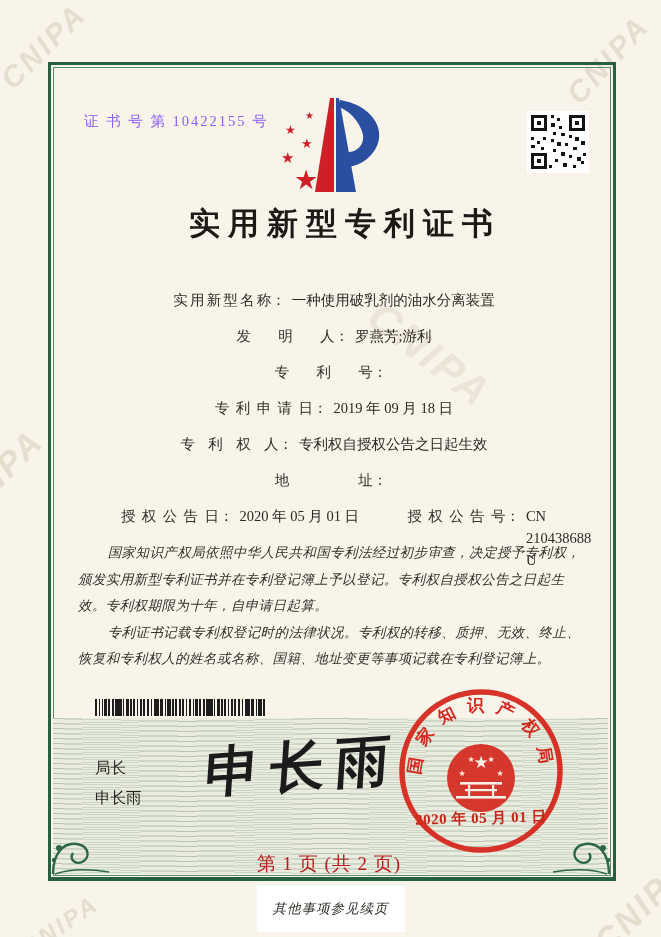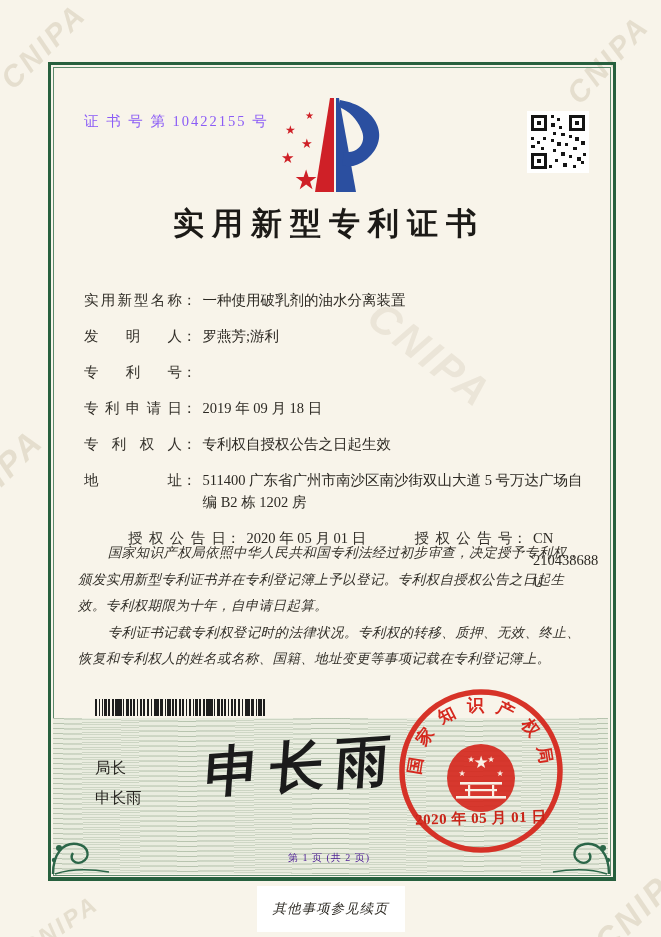--- a/index.html
+++ b/index.html
@@ -54,25 +54,25 @@
   
   .cert-no{
     position:absolute;left:84px;top:112px;
     font-size:14.5px;letter-spacing:2px;color:#8b5cf6;
   }
   .logo{position:absolute;left:261px;top:90px;}
   .qr{position:absolute;left:527px;top:111px;}
   .title{
     position:absolute;left:48px;top:203px;width:562px;margin:0;
     text-align:center;font-size:31px;font-weight:700;
-    letter-spacing:8px;color:#1c1a17;
+    letter-spacing:8px;color:#1c1a17;padding-left:16px;
   }
   
   .fields{position:absolute;left:84px;top:289px;width:500px;}
-  .frow{display:flex;align-items:flex-start;margin-bottom:14px;line-height:22px;font-size:14.5px;}
+  .frow{display:flex;align-items:flex-start;margin-bottom:14px;line-height:22px;font-size:14.5px;justify-content:center;}
   .flabel{
     display:inline-block;width:98px;flex:none;
     text-align:justify;text-align-last:justify;
     color:#33302a;
   }
   .fcolon{flex:none;margin-right:6px;color:#33302a;}
   .fvalue{color:#2c2923;}
   .frow.addr .fvalue{width:384px;}
   .frow.grant{margin-top:2px;margin-left:44px;}
   .frow.grant .fvalue.vdate{width:166px;flex:none;}
@@ -105,21 +105,21 @@
   
   .seal{position:absolute;left:396px;top:686px;}
   .seal-date{
     position:absolute;left:398px;top:809px;width:166px;
     text-align:center;font-size:15px;font-weight:700;
     color:#c92418;letter-spacing:.5px;transform:rotate(-1.5deg);
   }
   
   .page-info{
     position:absolute;left:48px;top:851px;width:562px;
-    text-align:center;font-size:10px;letter-spacing:1px;color:#4c1d95;
+    text-align:center;font-size:19px;letter-spacing:1px;color:#b91c1c;
   }
   .cont-note{
     position:absolute;left:50%;top:886px;transform:translateX(-50%);
     background:#ffffff;padding:14px 16px;
     font-size:13.5px;letter-spacing:1px;color:#33302a;
     font-style:italic;
   }
 </style>
 </head>
 <body>
@@ -193,21 +193,20 @@
       <span class="fvalue">2019 年 09 月 18 日</span>
     </div>
     <div class="frow">
       <span class="flabel">专利权人</span>
         <span class="fcolon">：</span>
       <span class="fvalue">专利权自授权公告之日起生效</span>
     </div>
     <div class="frow addr">
       <span class="flabel">地址</span>
         <span class="fcolon">：</span>
-      <span class="fvalue">511400 广东省广州市南沙区南沙街双山大道 5 号万达广场自编 B2 栋 1202 房</span>
     </div>
     <div class="frow grant">
       <span class="flabel">授权公告日</span>
         <span class="fcolon">：</span>
       <span class="fvalue vdate">2020 年 05 月 01 日</span>
       <span class="flabel l2">授权公告号</span>
         <span class="fcolon">：</span>
       <span class="fvalue">CN 210438688 U</span>
     </div>
   </div>

